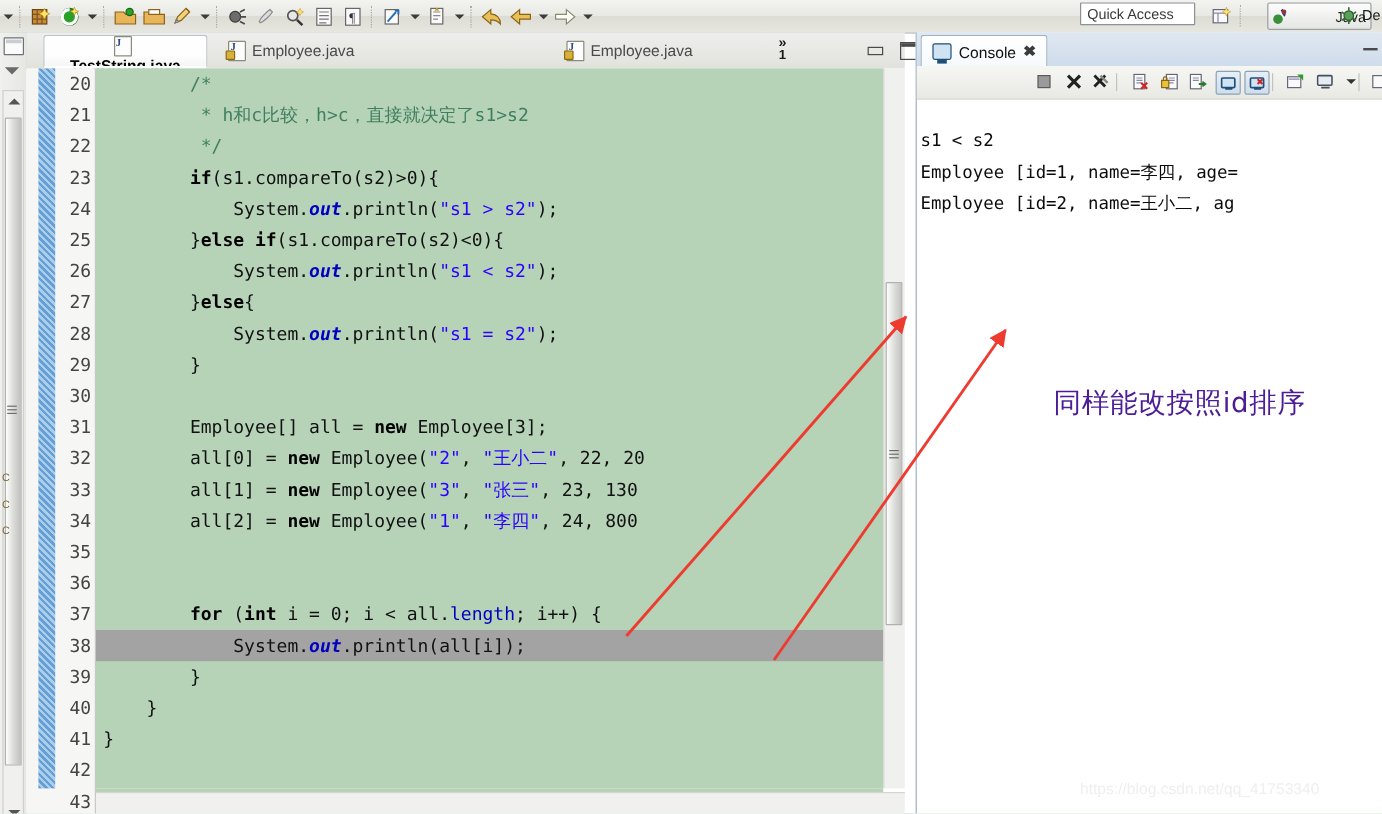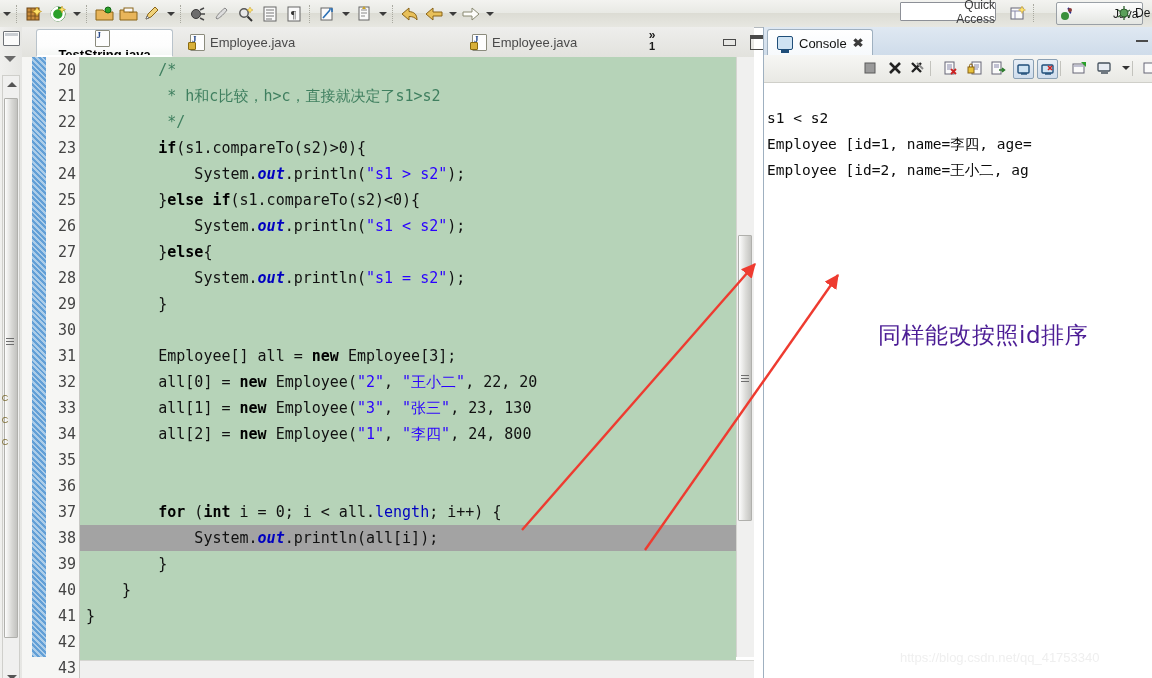--- a/index.html
+++ b/index.html
@@ -27,21 +27,21 @@
   .tb-arrow::after{
     content:"";border-left:4px solid transparent;border-right:4px solid transparent;
     border-top:4px solid #3b3b3b;
   }
   .tb-sep{width:2px;height:18px;margin:0 3px;border-left:1px dotted #a9a9a0;}
 
   .quick-access{
     position:absolute;left:900px;top:2px;width:96px;height:19px;
     background:#fff;border:1px solid #8d9097;border-radius:1px;
     font-size:12px;color:#3a3a3a;display:flex;align-items:center;
-    padding-left:22px;box-sizing:border-box;text-align:right;
+    padding-left:5px;box-sizing:border-box;
   }
   .persp-box{
     position:absolute;top:2px;height:21px;display:flex;align-items:center;
     font-size:12px;color:#1a1a1a;
   }
   .persp-java{
     left:1056px;border:1px solid #9aa0a6;border-radius:2px;
     background:linear-gradient(to bottom,#fdfdfd,#e4e6e2);padding:0 4px 0 2px;gap:34px;
   }
   .persp-debug{left:1116px;}

